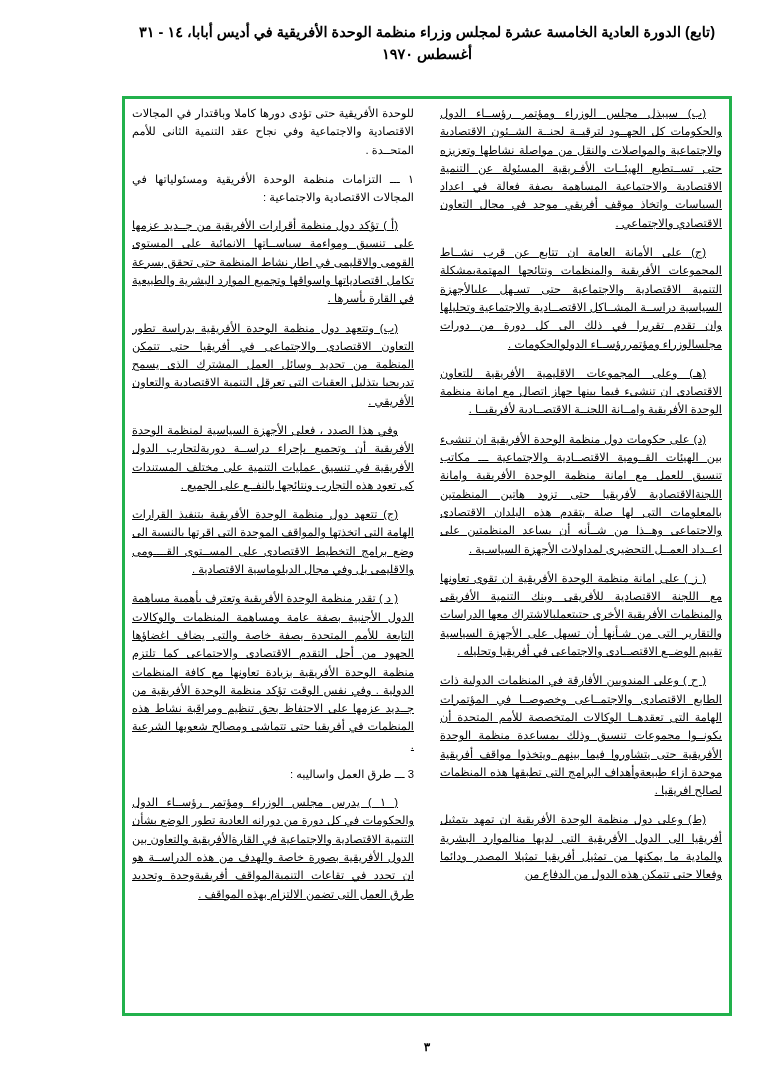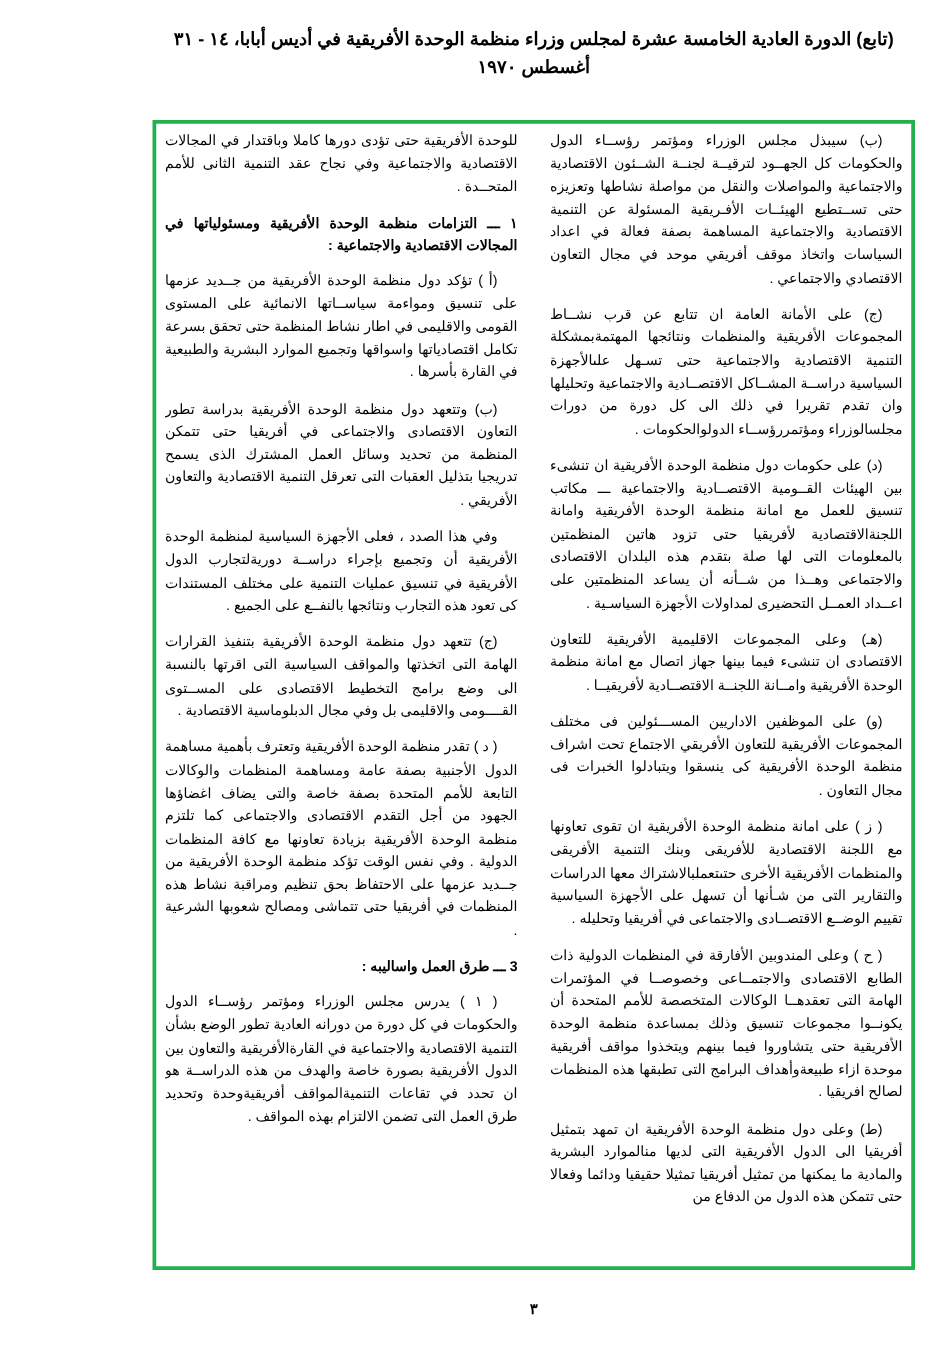--- a/index.html
+++ b/index.html
@@ -69,23 +69,24 @@
     line-height: 1.62;
     overflow: hidden;
   }
   .col p {
     margin: 0 0 11px 0;
     text-align: justify;
     text-justify: inter-word;
   }
   .col p.indent {
     text-indent: 16px;
+    text-decoration: underline;
   }
   .col p.heading {
-    font-weight: bold;
+    font-weight: normal;
     text-indent: 0;
     margin-bottom: 10px;
     margin-top: 4px;
     line-height: 1.6;
   }
   .col p.first {
     margin-top: 0;
   }
   .pagenum {
     position: absolute;
@@ -106,35 +107,34 @@
     <div class="doc-title">(تابع) الدورة العادية الخامسة عشرة لمجلس وزراء منظمة الوحدة الأفريقية في أديس أبابا، ١٤ - ٣١ أغسطس ١٩٧٠</div>
   </div>
 
   <div class="frame"></div>
 
   <div class="columns">
 
     <div class="col">
       <p class="indent first">(ب) سيبذل مجلس الوزراء ومؤتمر رؤســاء الدول والحكومات كل الجهــود لترقيــة لجنــة الشــئون الاقتصادية والاجتماعية والمواصلات والنقل من مواصلة نشاطها وتعزيزه حتى تســتطيع الهيئــات الأفـريقية المسئولة عن التنمية الاقتصادية والاجتماعية المساهمة بصفة فعالة في اعداد السياسات واتخاذ موقف أفريقي موحد في مجال التعاون الاقتصادي والاجتماعي .</p>
       <p class="indent">(ج) على الأمانة العامة ان تتابع عن قرب نشــاط المجموعات الأفريقية والمنظمات ونتائجها المهتمةبمشكلة التنمية الاقتصادية والاجتماعية حتى تسـهل علىالأجهزة السياسية دراســة المشــاكل الاقتصــادية والاجتماعية وتحليلها وان تقدم تقريرا في ذلك الى كل دورة من دورات مجلسالوزراء ومؤتمررؤســاء الدولوالحكومات .</p>
+      <p class="indent">(هـ) وعلى المجموعات الاقليمية الأفريقية للتعاون الاقتصادى ان تنشىء فيما بينها جهاز اتصال مع امانة منظمة الوحدة الأفريقية وامــانة اللجنــة الاقتصــادية لأفريقيــا .</p>
       <p class="indent">(د) على حكومات دول منظمة الوحدة الأفريقية ان تنشىء بين الهيئات القــومية الاقتصــادية والاجتماعية ـــ مكاتب تنسيق للعمل مع امانة منظمة الوحدة الأفريقية وامانة اللجنةالاقتصادية لأفريقيا حتى تزود هاتين المنظمتين بالمعلومات التى لها صلة بتقدم هذه البلدان الاقتصادى والاجتماعى وهــذا من شــأنه أن يساعد المنظمتين على اعــداد العمــل التحضيرى لمداولات الأجهزة السياسـية .</p>
-      <p class="indent">(هـ) وعلى المجموعات الاقليمية الأفريقية للتعاون الاقتصادى ان تنشىء فيما بينها جهاز اتصال مع امانة منظمة الوحدة الأفريقية وامــانة اللجنــة الاقتصــادية لأفريقيــا .</p>
-      <p class="indent">(و) على الموظفين الاداريين المســـئولين فى مختلف المجموعات الأفريقية للتعاون الأفريقي الاجتماع تحت اشراف منظمة الوحدة الأفريقية كى ينسقوا ويتبادلوا الخبرات فى مجال التعاون .</p>
       <p class="indent">( ز ) على امانة منظمة الوحدة الأفريقية ان تقوى تعاونها مع اللجنة الاقتصادية للأفريقى وبنك التنمية الأفريقى والمنظمات الأفريقية الأخرى حتىتعملبالاشتراك معها الدراسات والتقارير التى من شـأنها أن تسهل على الأجهزة السياسية تقييم الوضــع الاقتصــادى والاجتماعى في أفريقيا وتحليله .</p>
       <p class="indent">( ح ) وعلى المندوبين الأفارقة في المنظمات الدولية ذات الطابع الاقتصادى والاجتمــاعى وخصوصــا في المؤتمرات الهامة التى تعقدهــا الوكالات المتخصصة للأمم المتحدة أن يكونــوا مجموعات تنسيق وذلك بمساعدة منظمة الوحدة الأفريقية حتى يتشاوروا فيما بينهم ويتخذوا مواقف أفريقية موحدة ازاء طبيعةوأهداف البرامج التى تطبقها هذه المنظمات لصالح افريقيا .</p>
-      <p class="indent">(ط) وعلى دول منظمة الوحدة الأفريقية ان تمهد بتمثيل أفريقيا الى الدول الأفريقية التى لديها منالموارد البشرية والمادية ما يمكنها من تمثيل أفريقيا تمثيلا حقيقيا ودائما وفعالا حتى تتمكن هذه الدول من الدفاع من</p>
+      <p class="indent">(ط) وعلى دول منظمة الوحدة الأفريقية ان تمهد بتمثيل أفريقيا الى الدول الأفريقية التى لديها منالموارد البشرية والمادية ما يمكنها من تمثيل أفريقيا تمثيلا المصدر ودائما وفعالا حتى تتمكن هذه الدول من الدفاع من</p>
     </div>
 
     <div class="col">
       <p class="first">للوحدة الأفريقية حتى تؤدى دورها كاملا وباقتدار في المجالات الاقتصادية والاجتماعية وفي نجاح عقد التنمية الثانى للأمم المتحــدة .</p>
       <p class="heading">١ ـــ التزامات منظمة الوحدة الأفريقية ومسئولياتها في المجالات الاقتصادية والاجتماعية :</p>
-      <p class="indent">(أ ) تؤكد دول منظمة الوحدة الأفريقية من جــديد عزمها على تنسيق ومواءمة سياســاتها الانمائية على المستوى القومى والاقليمى في اطار نشاط المنظمة حتى تحقق بسرعة تكامل اقتصادياتها واسواقها وتجميع الموارد البشرية والطبيعية في القارة بأسرها .</p>
+      <p class="indent">(أ ) تؤكد دول منظمة أقرارات الأفريقية من جــديد عزمها على تنسيق ومواءمة سياســاتها الانمائية على المستوى القومى والاقليمى في اطار نشاط المنظمة حتى تحقق بسرعة تكامل اقتصادياتها واسواقها وتجميع الموارد البشرية والطبيعية في القارة بأسرها .</p>
       <p class="indent">(ب) وتتعهد دول منظمة الوحدة الأفريقية بدراسة تطور التعاون الاقتصادى والاجتماعى في أفريقيا حتى تتمكن المنظمة من تحديد وسائل العمل المشترك الذى يسمح تدريجيا بتذليل العقبات التى تعرقل التنمية الاقتصادية والتعاون الأفريقي .</p>
       <p class="indent">وفي هذا الصدد ، فعلى الأجهزة السياسية لمنظمة الوحدة الأفريقية أن وتجميع بإجراء دراســة دوريةلتجارب الدول الأفريقية في تنسيق عمليات التنمية على مختلف المستندات كى تعود هذه التجارب ونتائجها بالنفــع على الجميع .</p>
-      <p class="indent">(ج) تتعهد دول منظمة الوحدة الأفريقية بتنفيذ القرارات الهامة التى اتخذتها والمواقف السياسية التى اقرتها بالنسبة الى وضع برامج التخطيط الاقتصادى على المســتوى القــــومى والاقليمى بل وفي مجال الدبلوماسية الاقتصادية .</p>
+      <p class="indent">(ج) تتعهد دول منظمة الوحدة الأفريقية بتنفيذ القرارات الهامة التى اتخذتها والمواقف الموحدة التى اقرتها بالنسبة الى وضع برامج التخطيط الاقتصادى على المســتوى القــــومى والاقليمى بل وفي مجال الدبلوماسية الاقتصادية .</p>
       <p class="indent">( د ) تقدر منظمة الوحدة الأفريقية وتعترف بأهمية مساهمة الدول الأجنبية بصفة عامة ومساهمة المنظمات والوكالات التابعة للأمم المتحدة بصفة خاصة والتى يضاف اغضاؤها الجهود من أجل التقدم الاقتصادى والاجتماعى كما تلتزم منظمة الوحدة الأفريقية بزيادة تعاونها مع كافة المنظمات الدولية . وفي نفس الوقت تؤكد منظمة الوحدة الأفريقية من جــديد عزمها على الاحتفاظ بحق تنظيم ومراقبة نشاط هذه المنظمات في أفريقيا حتى تتماشى ومصالح شعوبها الشرعية .</p>
       <p class="heading">3 ـــ طرق العمل واساليبه :</p>
       <p class="indent">( ١ ) يدرس مجلس الوزراء ومؤتمر رؤســاء الدول والحكومات في كل دورة من دورانه العادية تطور الوضع بشأن التنمية الاقتصادية والاجتماعية في القارةالأفريقية والتعاون بين الدول الأفريقية بصورة خاصة والهدف من هذه الدراســة هو ان تحدد في تقاعات التنميةالمواقف أفريقيةوحدة وتحديد طرق العمل التى تضمن الالتزام بهذه المواقف .</p>
     </div>
 
   </div>
 
   <div class="pagenum">٣</div>
 
 </div>

